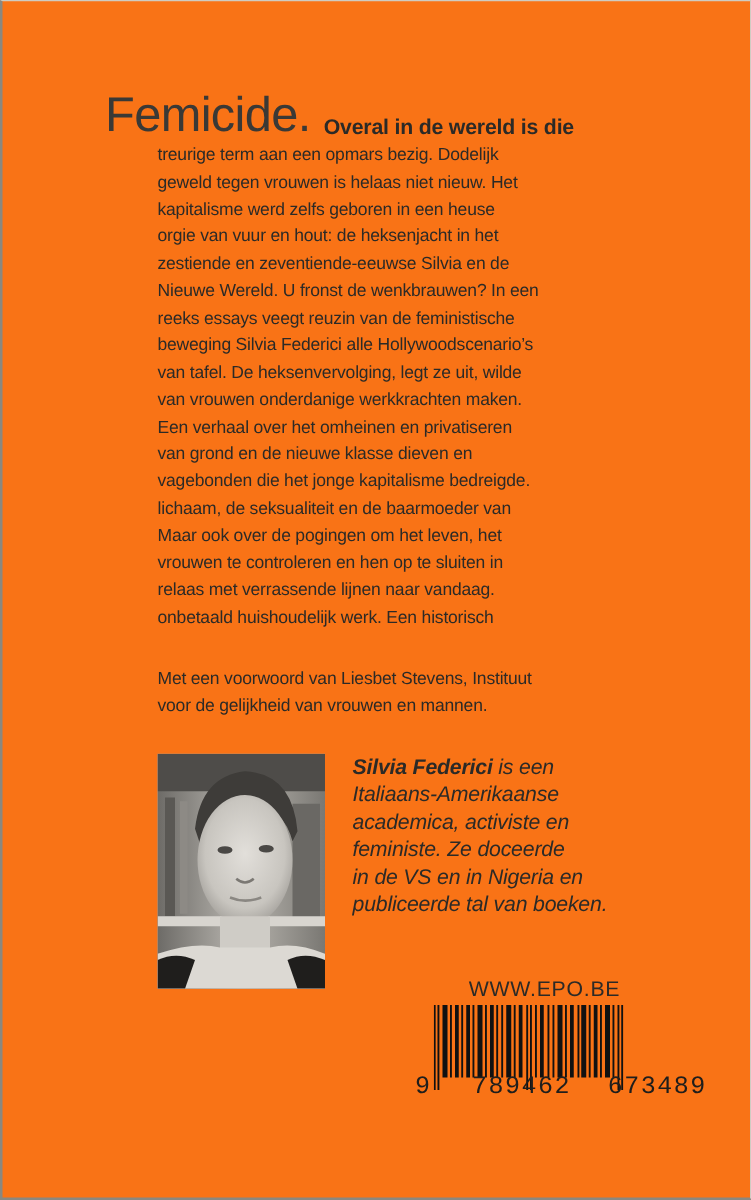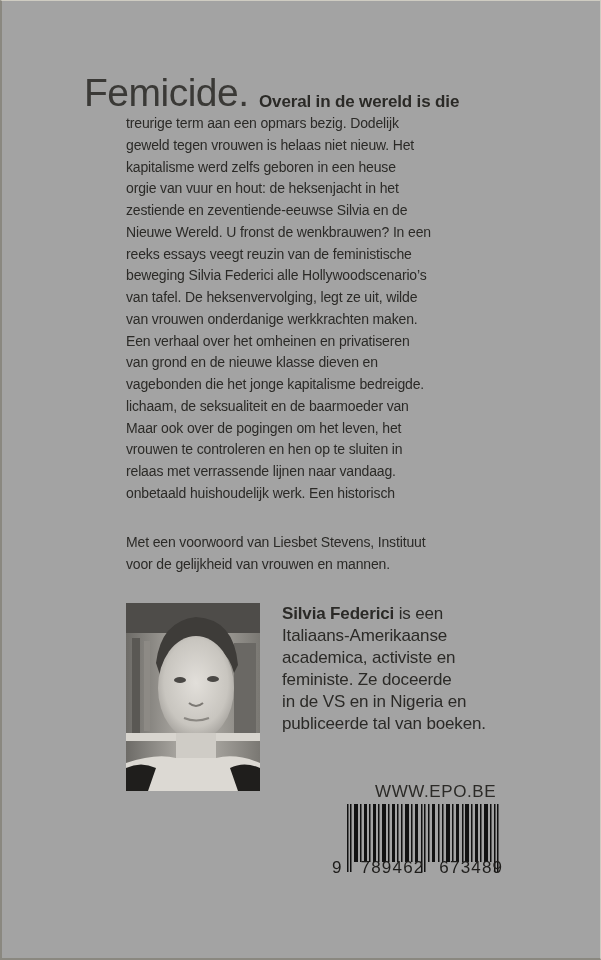--- a/index.html
+++ b/index.html
@@ -6,21 +6,21 @@
     body {
       width: 601px; height: 960px; overflow: hidden;
       background: #f3f0e5;
       font-family: "Liberation Sans", sans-serif;
       color: #2b2a27;
     }
     .page {
       position: relative;
       width: 601px; height: 960px;
       box-sizing: border-box;
-      background: #a3a3a3;
+      background: #f97316;
       border-left: 2px solid #8a8880;
       border-top: 1px solid #cfccc2;
       border-bottom: 2px solid #8a8880;
       border-right: 1px solid #cfccc2;
     }
     .heading {
       position: absolute;
       left: 82px; top: 70px;
       font-size: 39px;
       line-height: 44px;
@@ -53,39 +53,39 @@
       overflow: hidden;
       background: #9a9894;
     }
     .bio {
       position: absolute;
       left: 280px; top: 602px;
       font-size: 17px;
       line-height: 22px;
       letter-spacing: -0.15px;
     }
-    .bio .ln { display: block; white-space: nowrap; }
+    .bio .ln { display: block; white-space: nowrap; font-style: italic; }
     .bio b { font-weight: bold; }
     .website {
       position: absolute;
       left: 373px; top: 781px;
       font-size: 17px;
       letter-spacing: 0.6px;
       color: #2b2a27;
     }
     .barcode {
       position: absolute;
       left: 345px; top: 803px;
       width: 152px; height: 68px;
     }
     .isbn {
       position: absolute;
       left: 330px; top: 857px;
-      font-family: Liberation Sans, sans-serif;
-      font-size: 17px;
+      font-family: Liberation Mono, monospace;
+      font-size: 20px;
       letter-spacing: 1.2px;
       color: #1f1e1c;
       white-space: nowrap;
     }
   </style>
 </head>
 <body>
 
 <div class="page">
 

